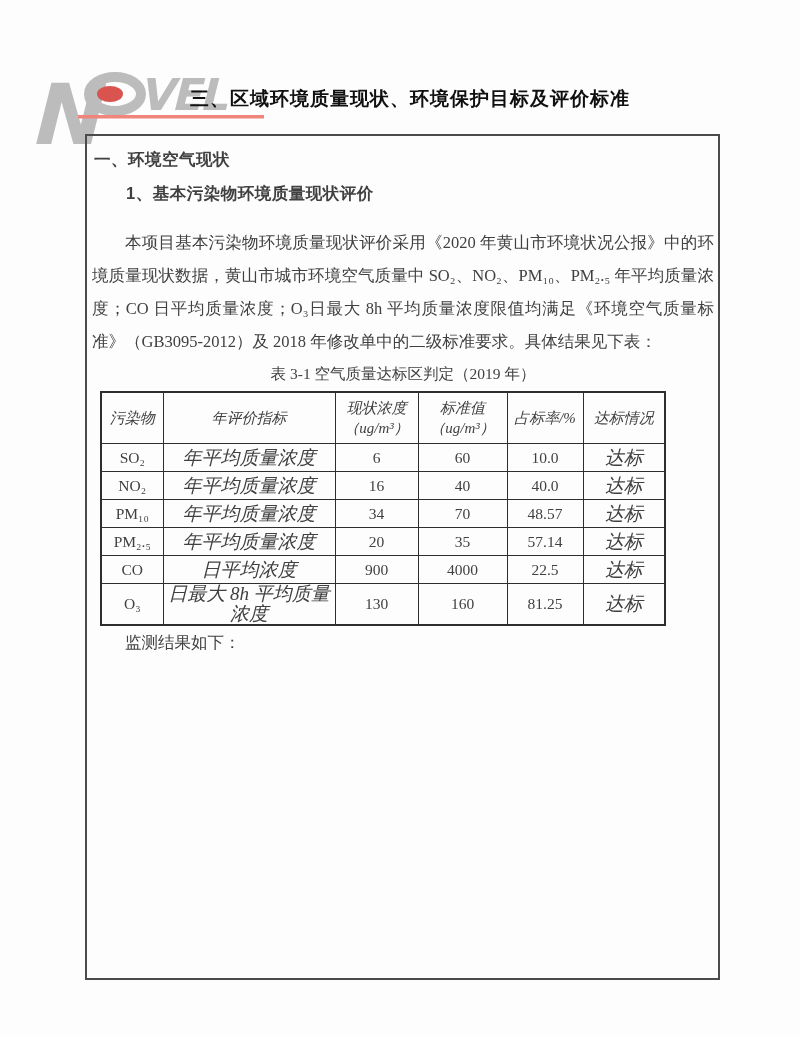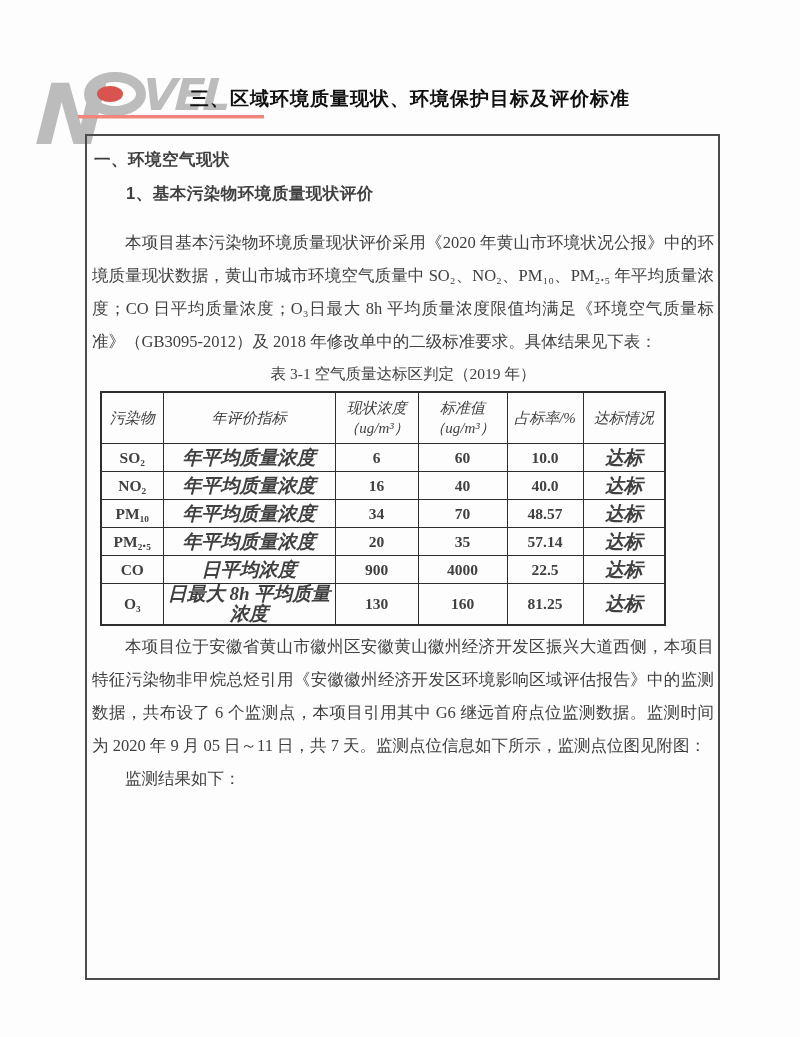--- a/index.html
+++ b/index.html
@@ -46,21 +46,21 @@
 
   table.aq {
     border-collapse:collapse; table-layout:fixed; margin-left:8px;
     width:566px; border:2px solid #2e2e2e; font-size:15.5px; line-height:20px;
   }
   table.aq th, table.aq td { border:1px solid #2e2e2e; text-align:center; vertical-align:middle; padding:0; }
   table.aq th {
     font-weight:normal; font-style:italic; font-size:15px; height:50px;
   }
   .h-unit:empty { display:none; }
-  table.aq td { height:27px;font-weight:bold; }
+  table.aq td { height:27px; }
   tr.row-tall td { height:34px; }
   td.ind, td.status { font-style:italic; font-size:19px; }
   td.poll, td.num { font-style:normal; }
   td.note-cell {
     font-style:italic; font-size:14.5px; line-height:23px; text-align:justify;
     padding:1px 5px; height:auto;
   }
 
   .after-table { margin-top:4px; }
 </style>
@@ -173,17 +173,16 @@
             <td class="poll">O₃</td>
             <td class="ind">日最大 8h 平均质量浓度</td>
             <td class="num">130</td>
             <td class="num">160</td>
             <td class="num">81.25</td>
             <td class="status">达标</td>
           </tr>
         </tbody>
       </table>
 
-      <p class="para after-table">本项目位于安徽省黄山市徽州区安徽黄山徽州经济开发区振兴大道西侧，本项目特征污染物非甲烷总烃引用《安徽徽州经济开发区环境影响区域评估报告》中的监测数据，共布设了 6 个监测点，本项目引用其中 G6 继远首府点位监测数据。监测时间为 2020 年 9 月 05 日～11 日，共 7 天。监测点位信息如下所示，监测点位图见附图：</p>
       <p class="para">监测结果如下：</p>
     </div>
   </div>
 </div>
 
 </body></html>

